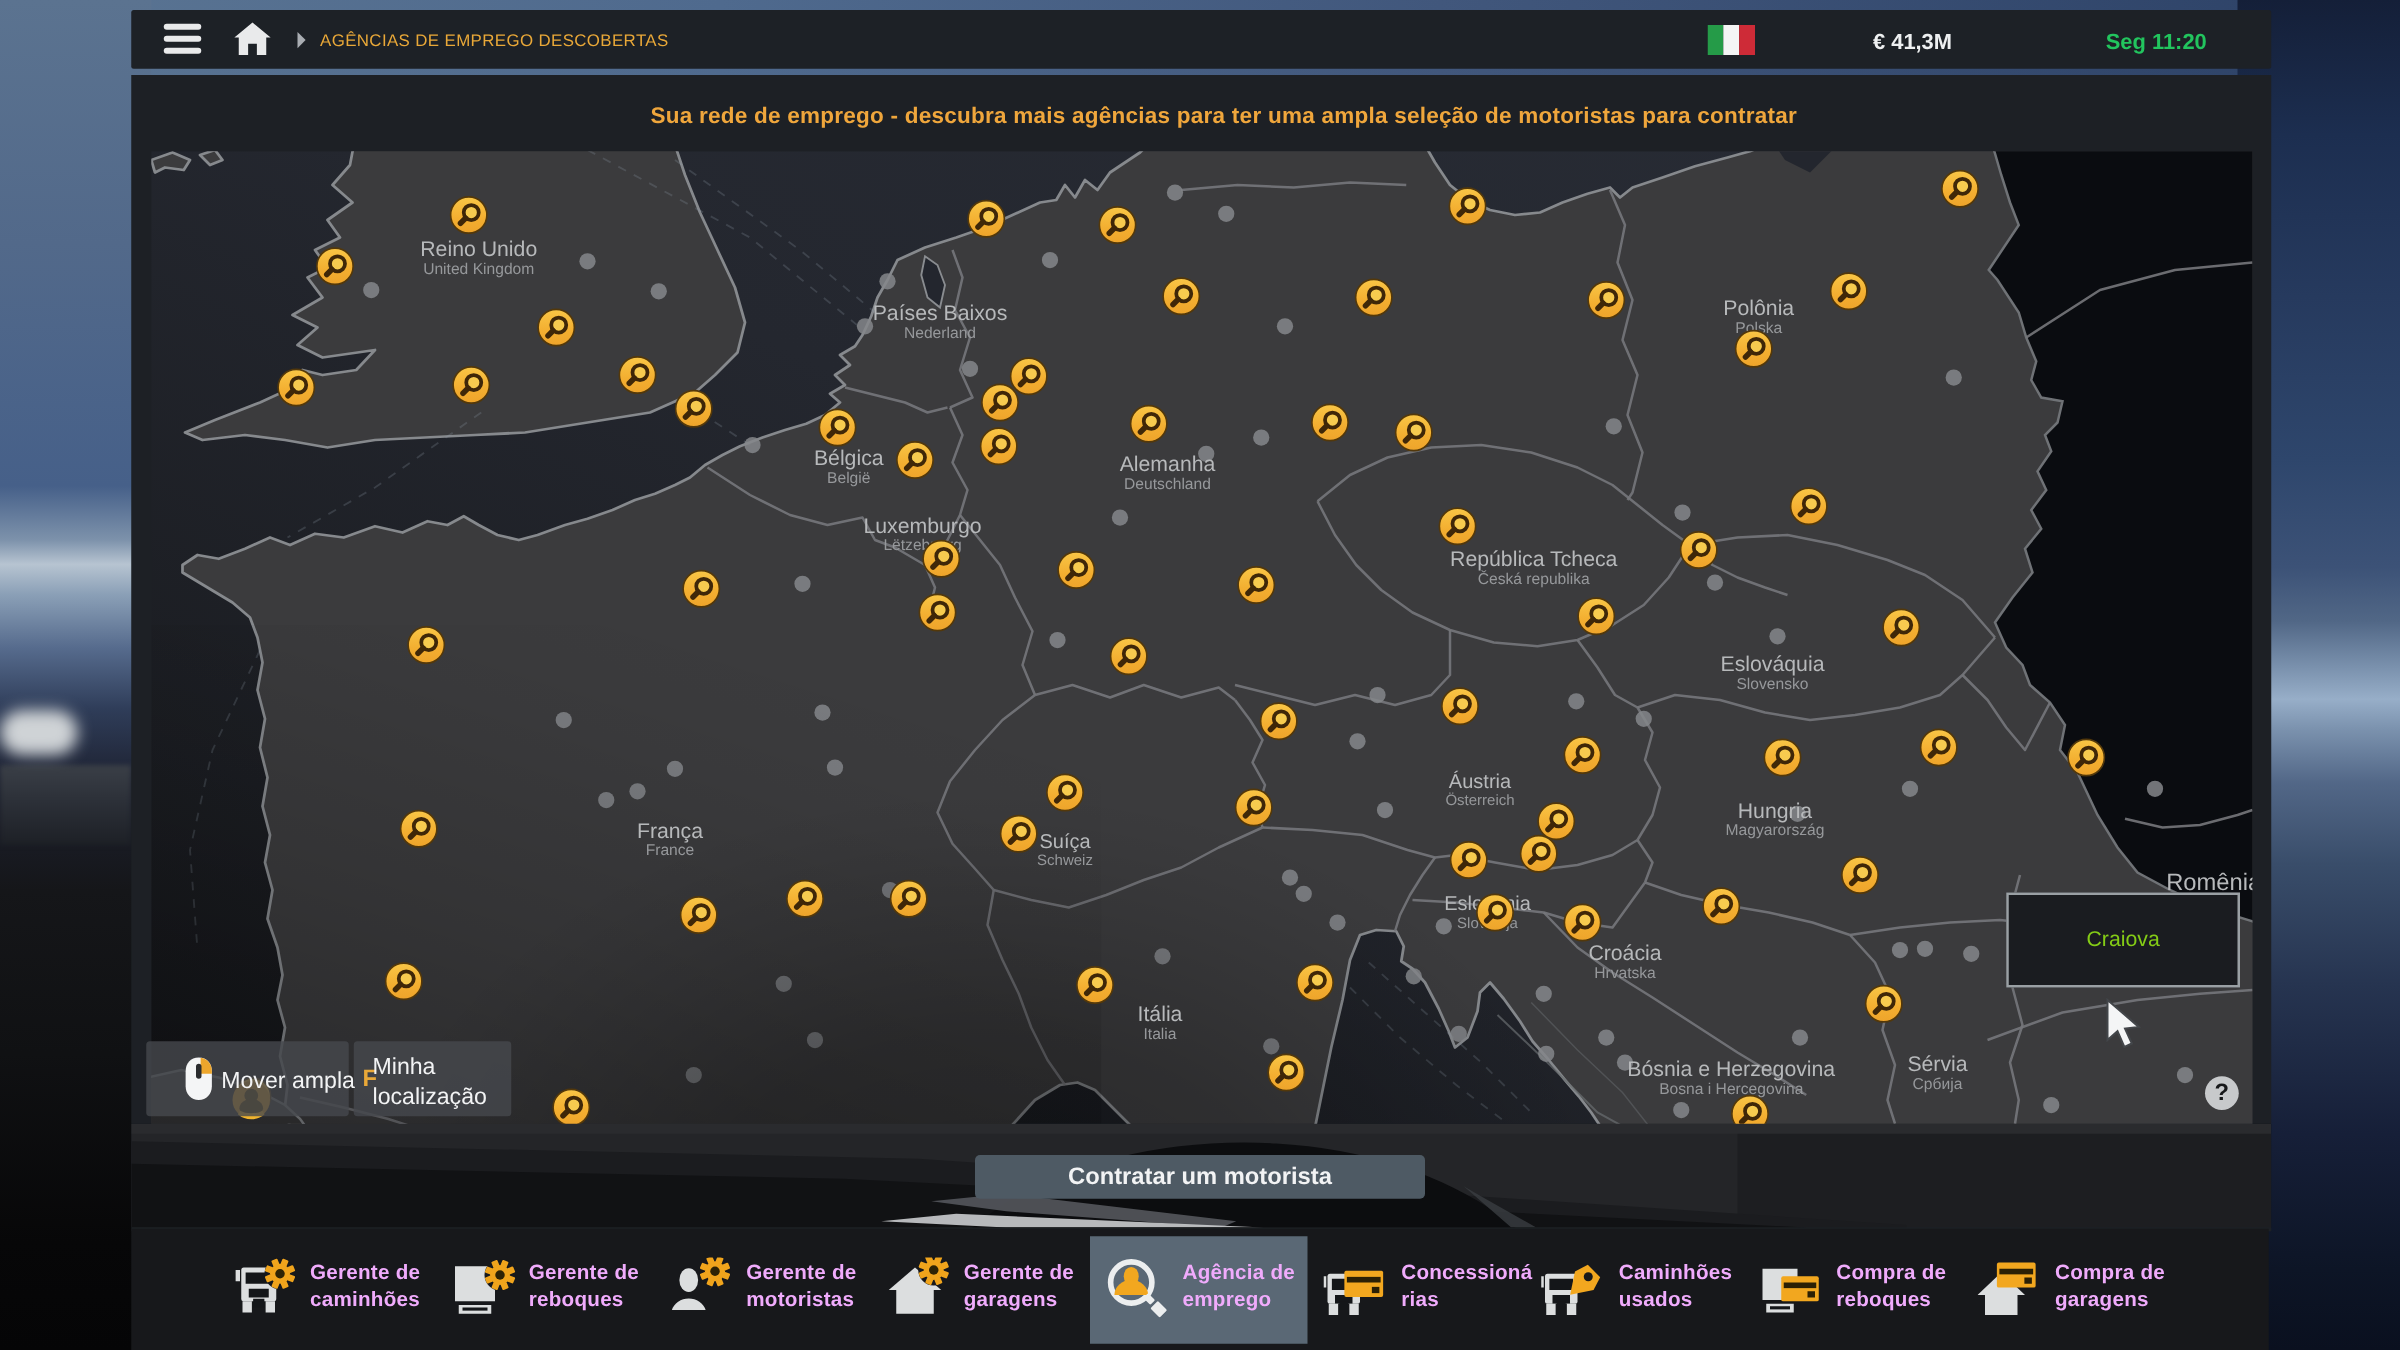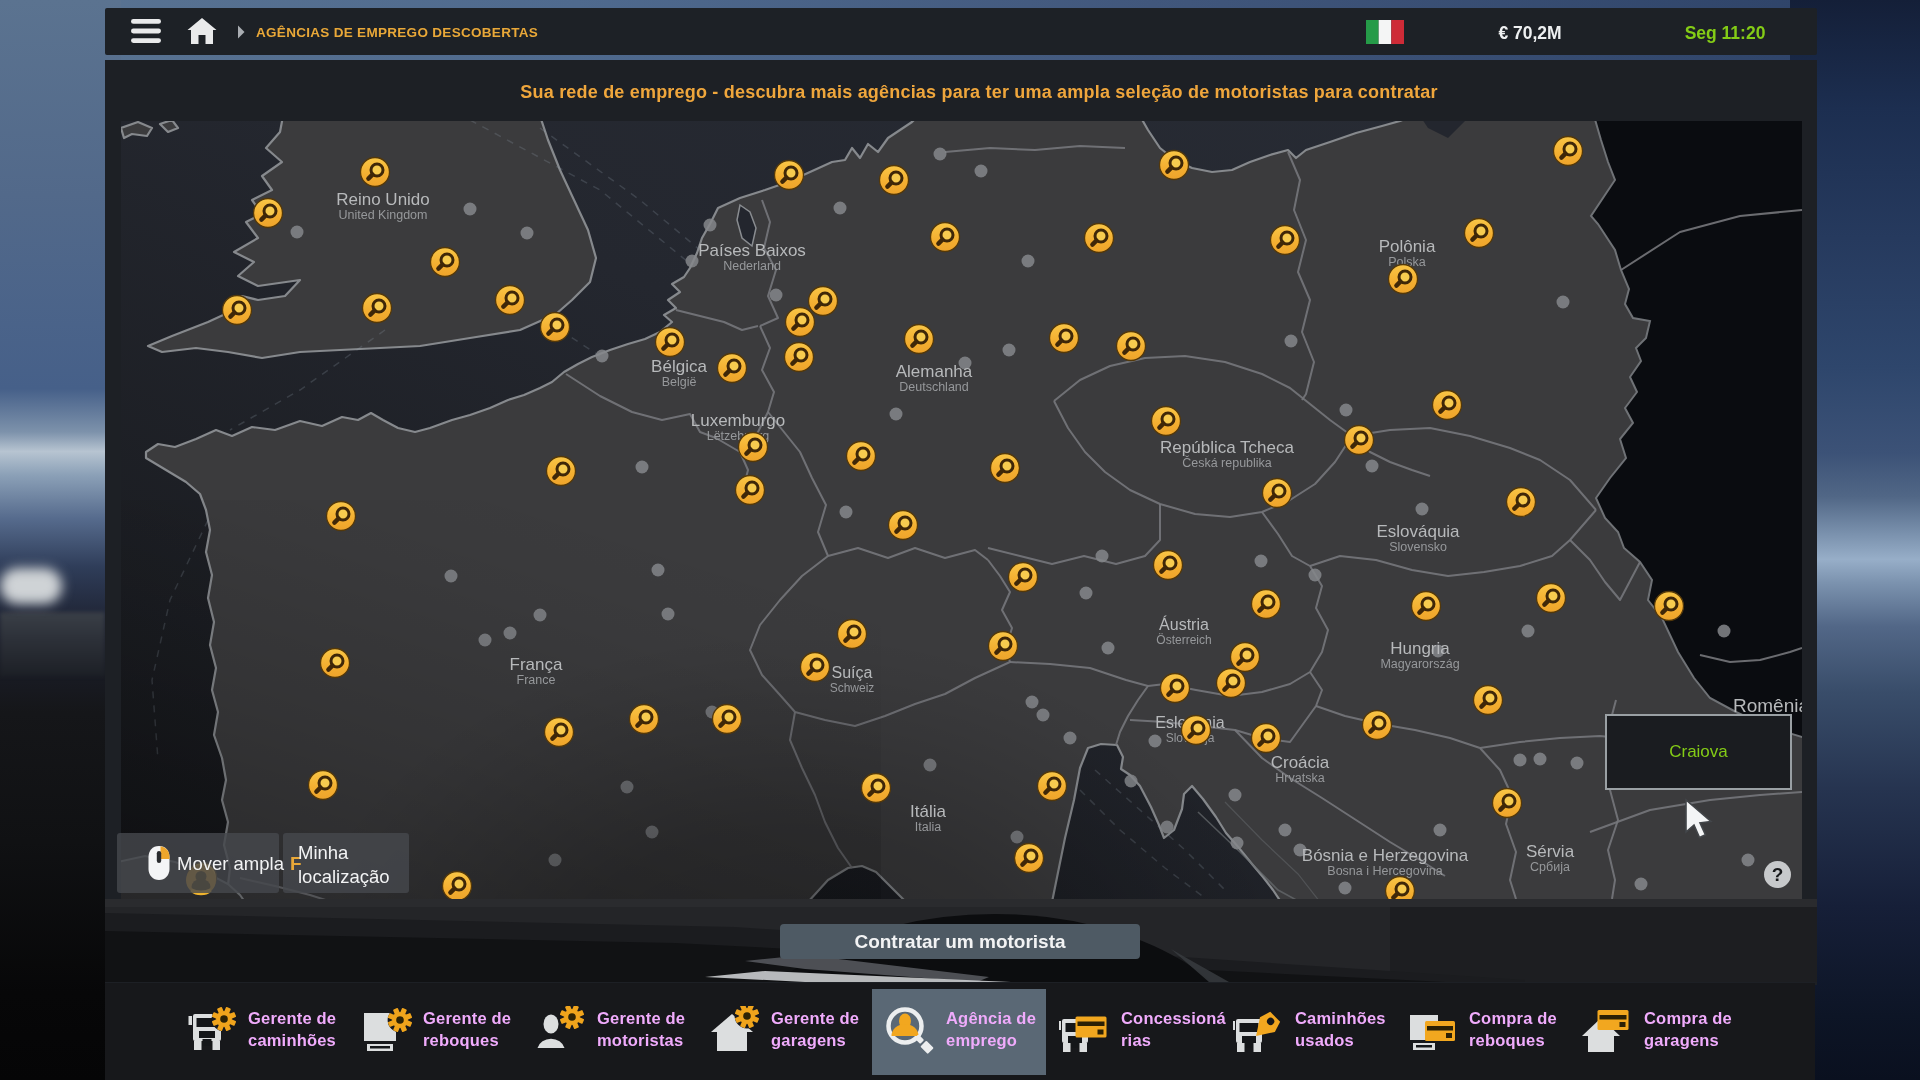--- a/index.html
+++ b/index.html
@@ -15,23 +15,23 @@
   #whiteblob { left:0; top:568px; width:62px; height:36px; background:#cfd3d6; border-radius:20px;
     filter:blur(6px); }
   #mach { left:0; top:612px; width:105px; height:64px;
     background:linear-gradient(180deg,#3a3f47 0%,#2c3038 45%,#1d2026 100%); filter:blur(2px); }
   #topbar { left:105px; top:8px; width:1712px; height:47px; background:#1d2126; border-radius:2px; }
   #panel { left:105px; top:60px; width:1712px; height:925px; background:#1d2025; }
   #botstrip { left:105px; top:899px; width:1712px; height:83px; overflow:hidden; }
   #toolbar { left:105px; top:983px; width:1710px; height:97px; background:#17181b; }
   #title { left:105px; top:82px; width:1712px; text-align:center; color:#efa63c;
     font-size:18px; font-weight:700; letter-spacing:0.2px;padding-left:36px; }
-  #crumb { left:256px; top:25px; color:#e9a838; font-size:13.5px; font-weight:700; letter-spacing:0.3px; }
+  #crumb { left:256px; top:25px; color:#e9a838; font-size:13.5px; font-weight:400; letter-spacing:0.3px; }
   #money { left:1455px; top:23px; width:150px; text-align:center; color:#eef0f1; font-size:17.5px; font-weight:700; }
-  #clock { left:1650px; top:23px; width:150px; text-align:center; color:#84cc16; font-size:17.5px; font-weight:700; }
+  #clock { left:1650px; top:23px; width:150px; text-align:center; color:#22c55e; font-size:17.5px; font-weight:700; }
   #hirebtn { left:780px; top:924px; width:360px; height:35px; background:#4e5a64; border-radius:4px;
     color:#f2f3f4; font-size:19px; font-weight:700; text-align:center; line-height:35px; }
   #craiova { left:1605px; top:714px; width:187px; height:76px; background:#1a1c20; border:2px solid #9aa0a4;
     color:#84cc16; font-size:17px; text-align:center; line-height:72px; }
   #helpbtn { left:1764px; top:861px; width:27px; height:27px; border-radius:14px; background:#c7c9cb;
     color:#17181a; font-weight:700; font-size:19px; text-align:center; line-height:27px; }
   .ovbox { background:rgba(70,73,78,0.80); border-radius:3px; height:60px; top:833px; }
   #ov1 { left:117px; width:162px; }
   #ov2 { left:283px; width:126px; }
   .ovtext { color:#f2f3f4; font-size:18.5px; font-weight:400; }
@@ -323,21 +323,21 @@
   </g>
   <path d="M110 9.5 L116.5 16 110 22.5 Z" fill="#a9adb2"></path>
 </svg>
 <svg class="abs" style="left:1366px;top:20px" width="38" height="24" viewBox="0 0 38 24">
   <rect x="0" y="0" width="12.66" height="24" fill="#259b48"></rect>
   <rect x="12.66" y="0" width="12.66" height="24" fill="#f4f5f5"></rect>
   <rect x="25.33" y="0" width="12.67" height="24" fill="#ce2b37"></rect>
 </svg>
 
 <div class="abs" id="crumb">AGÊNCIAS DE EMPREGO DESCOBERTAS</div>
-<div class="abs" id="money">€ 70,2M</div>
+<div class="abs" id="money">€ 41,3M</div>
 <div class="abs" id="clock">Seg 11:20</div>
 
 <svg class="abs" style="left:185px;top:864px" width="32" height="32" viewBox="0 0 32 32">
   <circle cx="16" cy="16" r="15" fill="#d29627"></circle>
   <circle cx="16" cy="12.5" r="5.5" fill="#57400e"></circle>
   <path d="M6.5,23 a9.5,8 0 0 1 19,0 l-1.5,3.5 a16,16 0 0 1 -16,0 Z" fill="#57400e"></path>
   <path d="M7,24.5 a14,9 0 0 0 18,0 l1.6,3 a16.5,16.5 0 0 1 -21.2,0 Z" fill="#f0b42e"></path>
 </svg>
 <div class="abs ovbox" id="ov1"></div>
 <div class="abs ovbox" id="ov2"></div>

